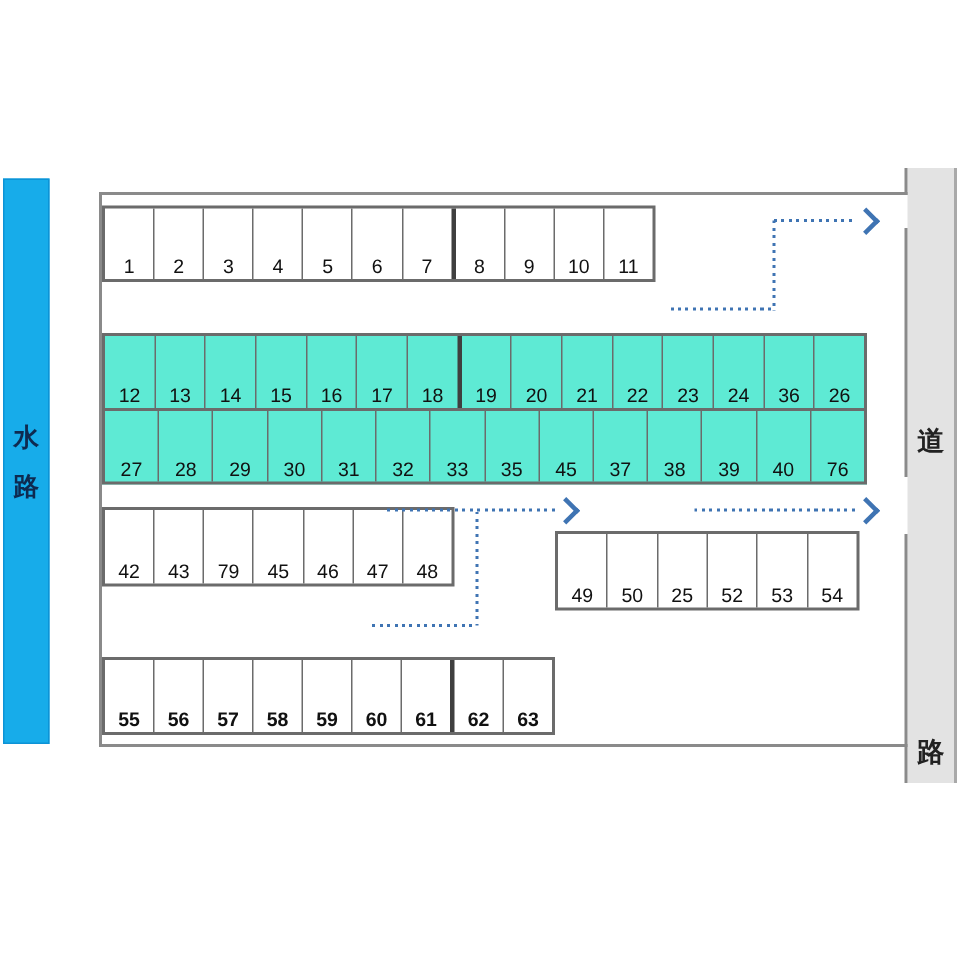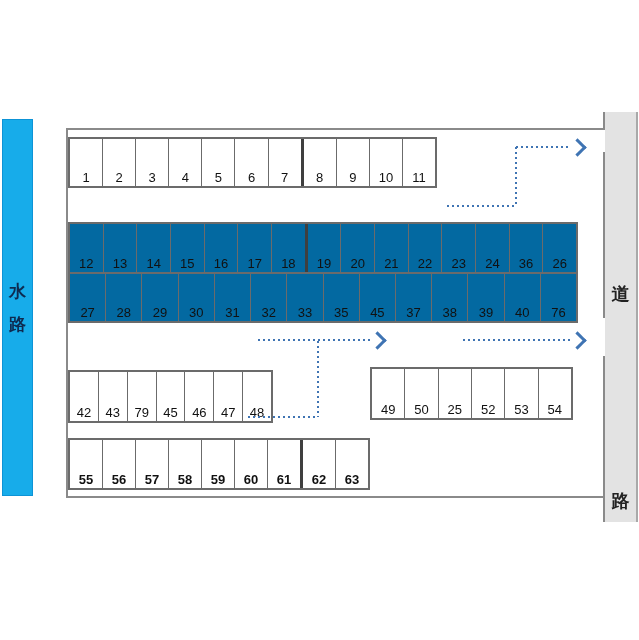--- a/index.html
+++ b/index.html
@@ -26,25 +26,25 @@
   .bline{position:absolute;background:#8a8a8a;}
   .b-top{left:66px;top:128px;width:539px;height:2px;}
   .b-left{left:66px;top:128px;width:2px;height:370px;}
   .b-bottom{left:66px;top:496px;width:539px;height:2px;}
   .b-right1{left:603px;top:112px;width:2px;height:18px;}
   .b-right2{left:603px;top:152px;width:2px;height:166px;}
   .b-right3{left:603px;top:356px;width:2px;height:166px;}
   
   .row{position:absolute;display:flex;border:2px solid #6b6b6b;box-sizing:border-box;background:#fff;}
   .rowA{left:68px;top:137px;width:369px;height:51px;}
-  .blockBC{position:absolute;left:68px;top:222px;width:510px;height:101px;border:2px solid #6b6b6b;box-sizing:border-box;background:#0369a1;display:flex;flex-direction:column;}
+  .blockBC{position:absolute;left:68px;top:222px;width:510px;height:101px;border:2px solid #6b6b6b;box-sizing:border-box;background:#5eead4;display:flex;flex-direction:column;}
   .half{flex:1 1 0;display:flex;min-height:0;}
   .half.hTop{border-bottom:2px solid #6b6b6b;}
-  .rowD{left:68px;top:370px;width:205px;height:53px;}
-  .rowF{left:370px;top:367px;width:203px;height:53px;}
+  .rowD{left:68px;top:338px;width:235px;height:53px;}
+  .rowF{left:370px;top:354px;width:203px;height:53px;}
   .rowE{left:68px;top:438px;width:302px;height:52px;font-weight:bold;}
   .space{flex:1 1 0;position:relative;border-left:1px solid #6b6b6b;min-width:0;}
   .space:first-child{border-left:none;}
   .space.seam{border-left:3px solid #3f3f3f;}
   .space-num{position:absolute;bottom:1px;left:0;width:100%;text-align:center;font-size:13px;color:#111;}
   
   .hdots{position:absolute;height:2px;background:repeating-linear-gradient(to right,#3F74B3 0 2px,transparent 2px 5px);}
   .vdots{position:absolute;width:2px;background:repeating-linear-gradient(to bottom,#3F74B3 0 2px,transparent 2px 5px);}
   .ah{position:absolute;width:10px;height:10px;border:0 solid #3F74B3;border-width:3px 3px 0 0;transform:rotate(45deg);}
   .p1a{left:447px;top:205px;width:69px;}

